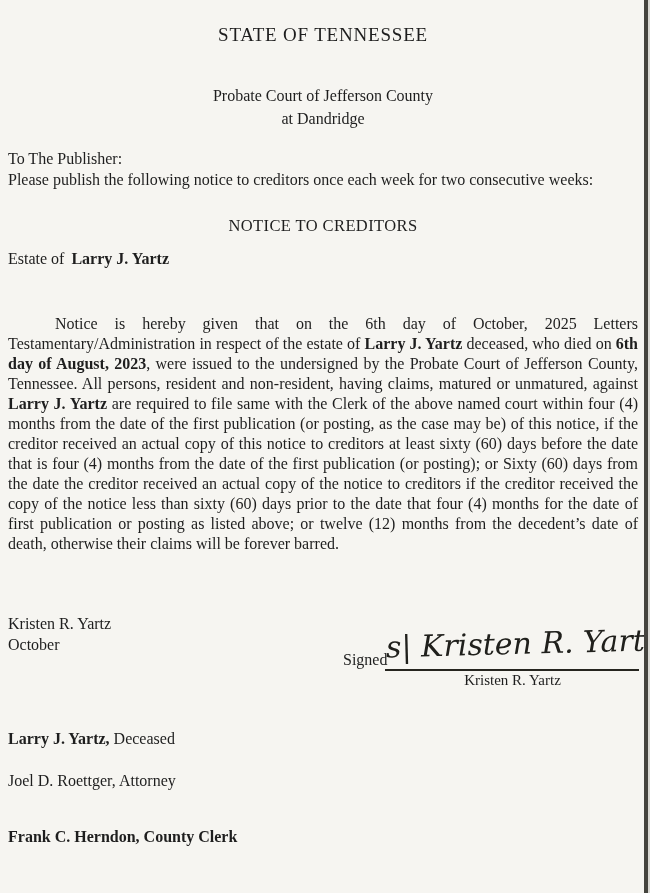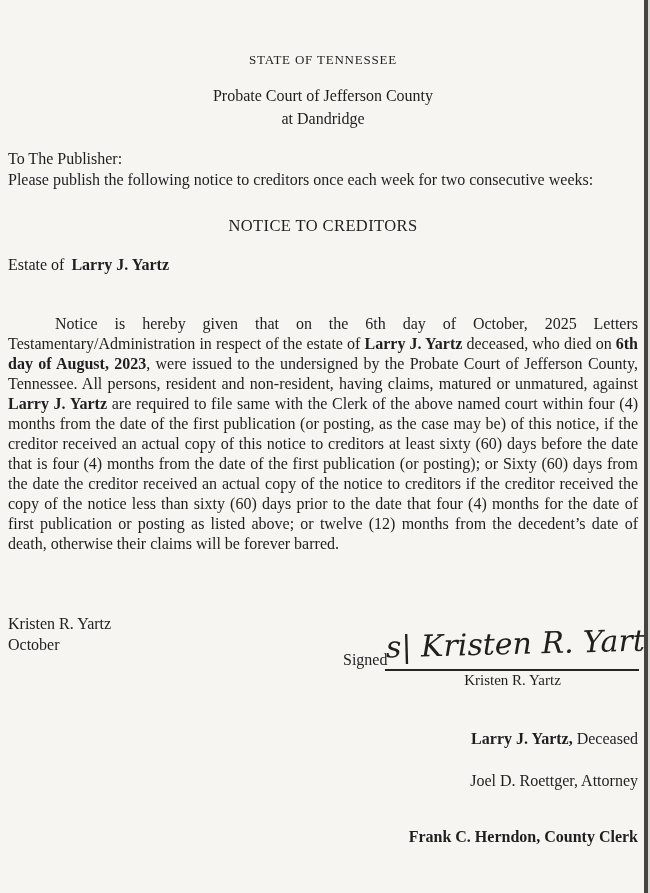--- a/index.html
+++ b/index.html
@@ -32,46 +32,46 @@
     top: 0;
     bottom: 0;
     right: 0;
     width: 2px;
     background: #d9d8d3;
   }
 
   .abs { position: absolute; left: 8px; right: 12px; }
 
   .center { text-align: center; }
-  .right  { text-align: right; }
+  .right  { text-align: left; }
   .b      { font-weight: bold; }
 
   .title {
-    top: 52px;
-    font-size: 13px;
+    top: 24px;
+    font-size: 19px;
     letter-spacing: 0.8px;
   }
 
   .court {
     top: 84px;
     line-height: 23px;
   }
 
   .publisher {
     top: 148px;
     line-height: 21px;
   }
 
   .heading {
     top: 216px;
     font-size: 16.5px;
     letter-spacing: 0.4px;
   }
 
-  .estate { top: 256px; }
+  .estate { top: 250px; }
   .estate .name { margin-left: 7px; }
 
   .body-par {
     top: 298px;
     text-align: justify;
     line-height: 20px;
     text-indent: 47px;
   }
 
   .dated { top: 570px; }

